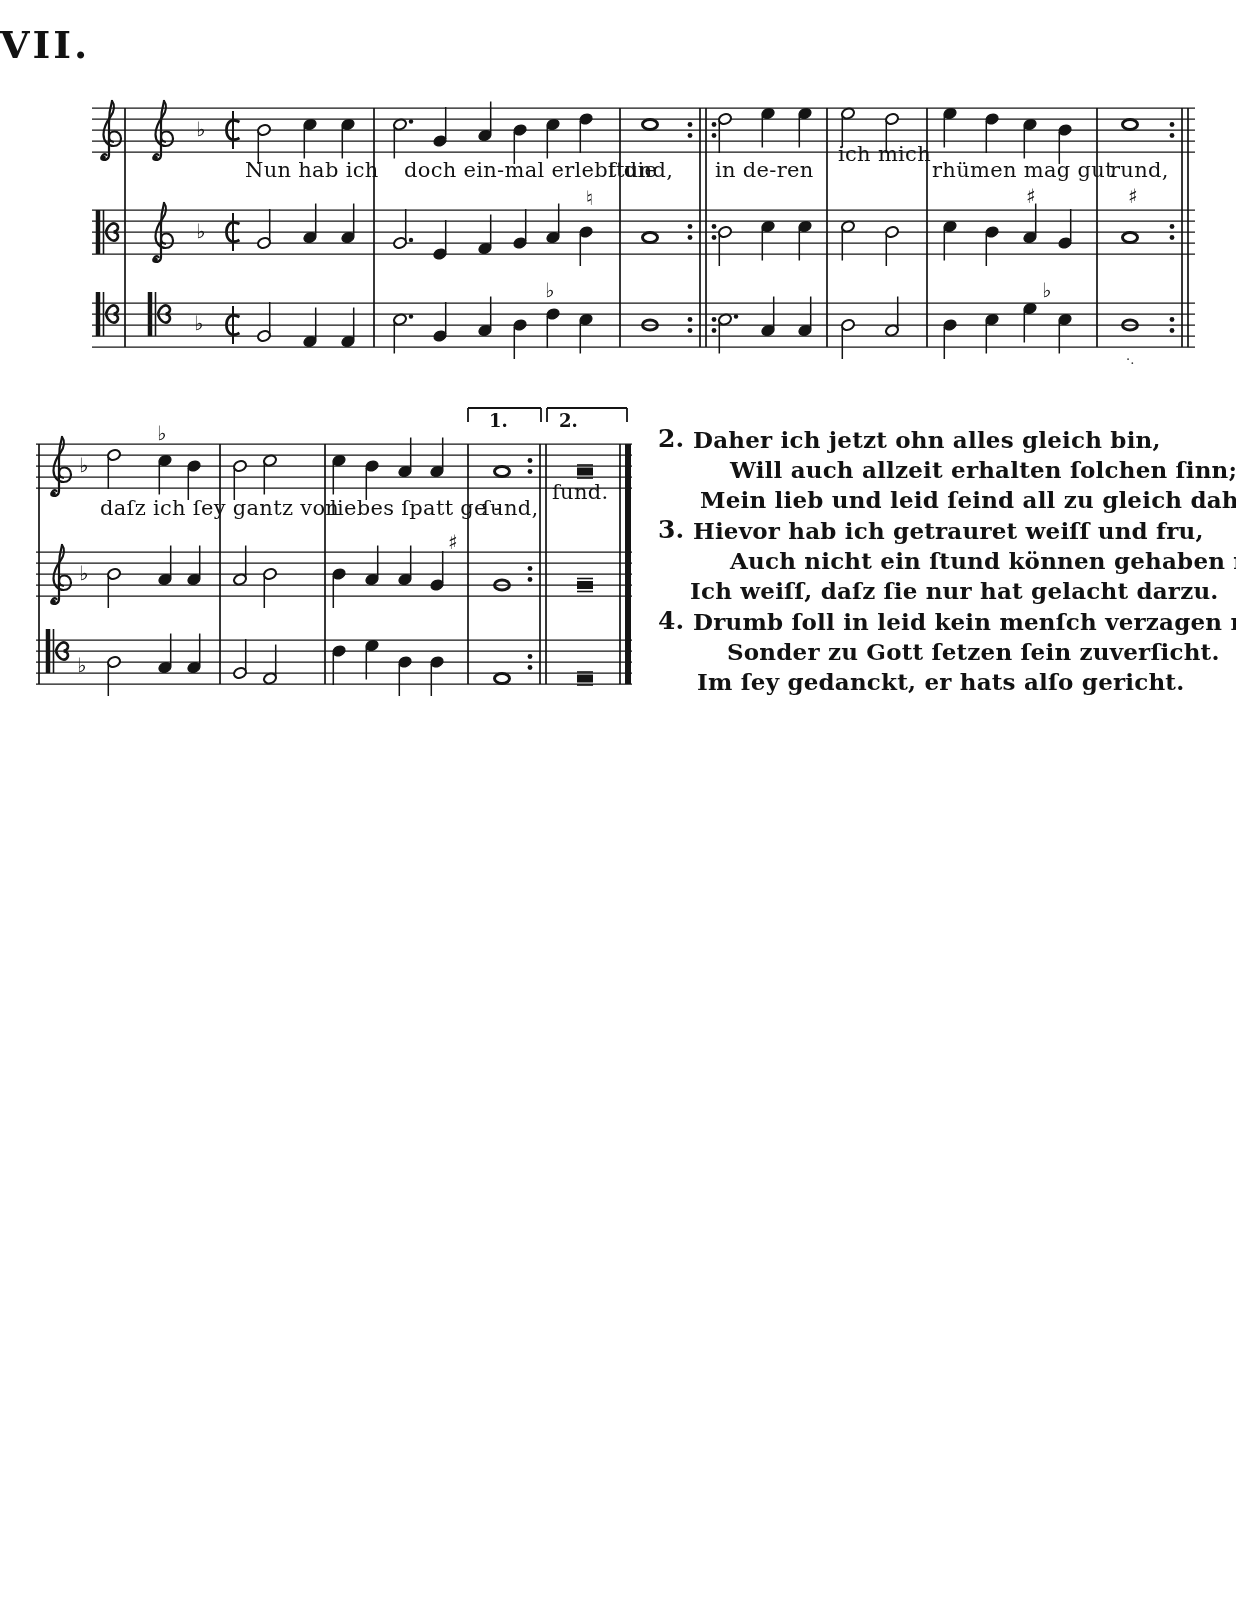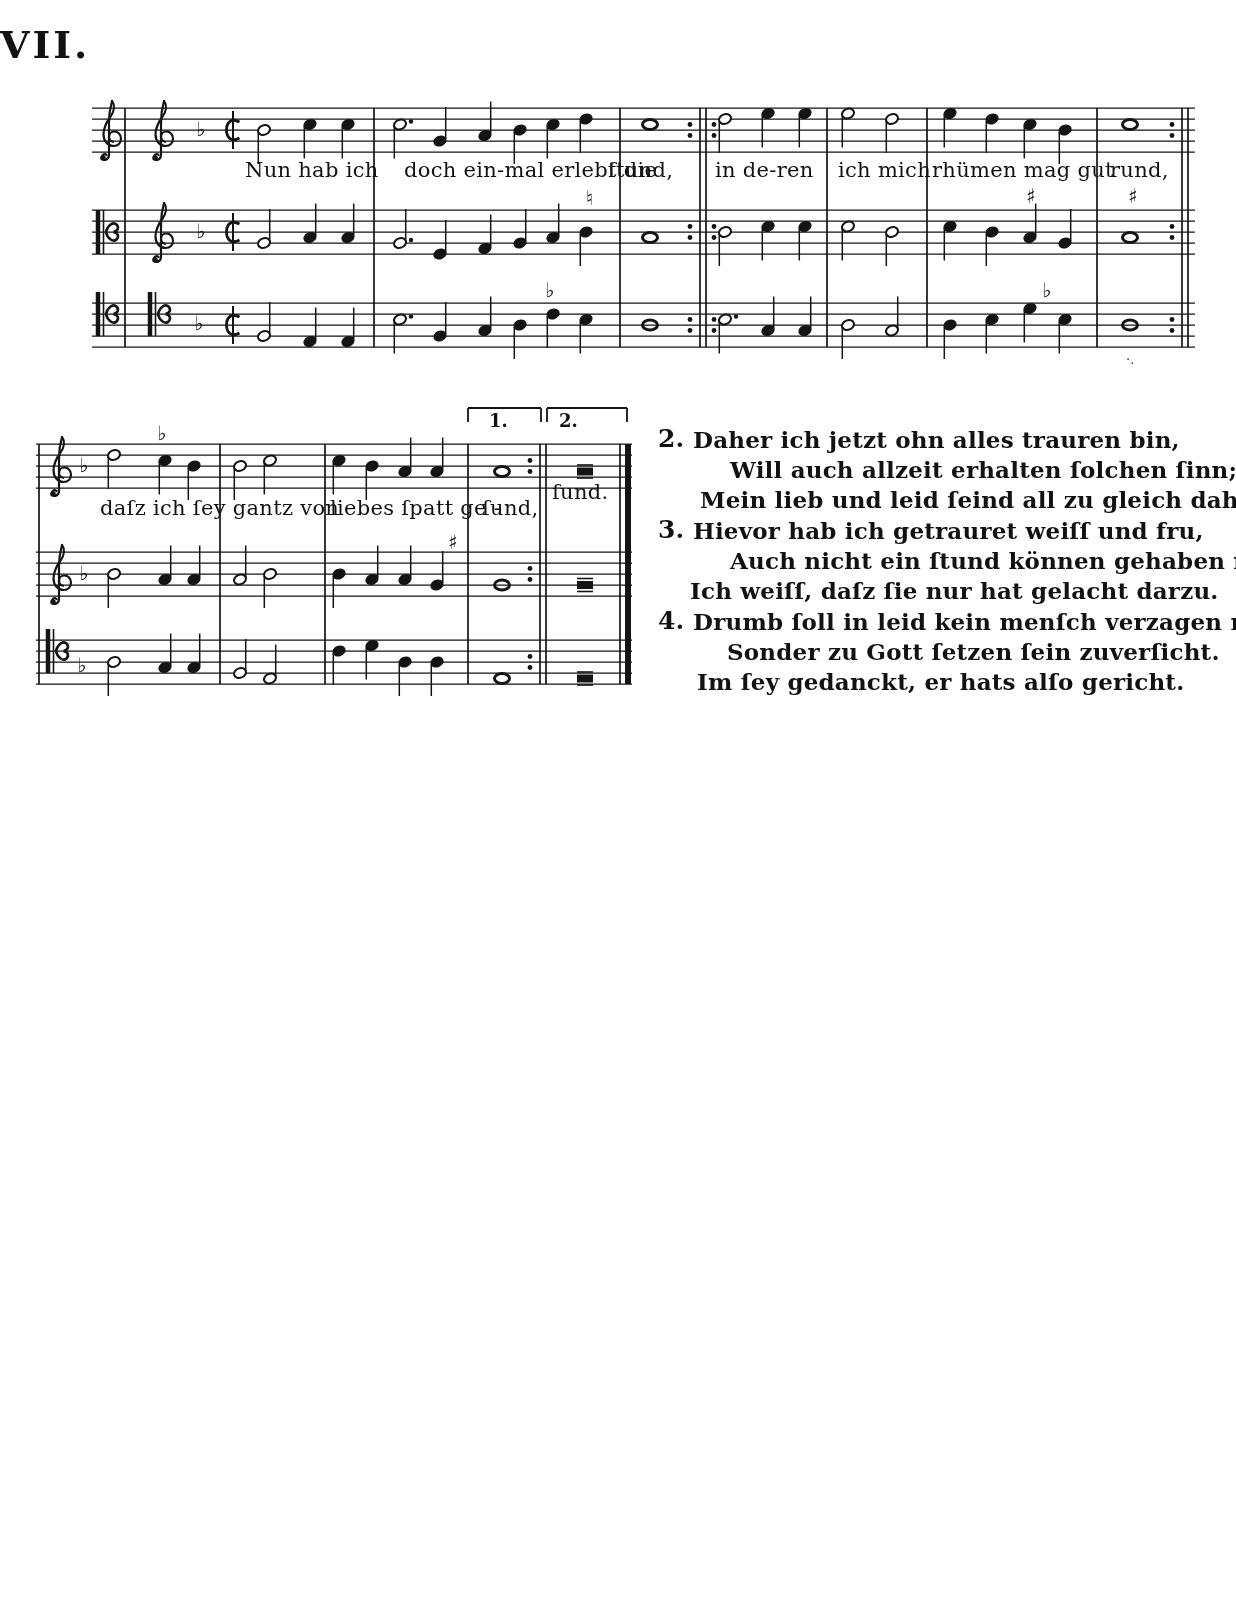--- a/index.html
+++ b/index.html
@@ -354,34 +354,34 @@
     <line x1="541" x2="541" y1="408" y2="422" stroke="#141414" stroke-width="1.8"></line>
     <line x1="547" x2="627" y1="408" y2="408" stroke="#141414" stroke-width="1.8"></line>
     <line x1="547" x2="547" y1="408" y2="422" stroke="#141414" stroke-width="1.8"></line>
     <line x1="627" x2="627" y1="408" y2="422" stroke="#141414" stroke-width="1.8"></line>
   </svg>
 
 <div class="abs lyric" style="left:245px;top:158px">Nun hab ich</div>
 <div class="abs lyric" style="left:404px;top:158px">doch ein-mal erlebt die</div>
 <div class="abs lyric" style="left:608px;top:158px">ſtund,</div>
 <div class="abs lyric" style="left:715px;top:158px">in de-ren</div>
-<div class="abs lyric" style="left:838px;top:158px">ich mich</div>
+<div class="abs lyric" style="left:838px;top:142px">ich mich</div>
 <div class="abs lyric" style="left:932px;top:158px">rhümen mag gut</div>
 <div class="abs lyric" style="left:1110px;top:158px">rund,</div>
 
 <div class="abs lyric" style="left:100px;top:496px">daſz ich ſey gantz von</div>
 <div class="abs lyric" style="left:330px;top:496px">liebes ſpatt ge -</div>
 <div class="abs lyric" style="left:482px;top:496px">ſund,</div>
 <div class="abs lyric" style="left:552px;top:480px">ſund.</div>
 
 <div class="abs volta-label" style="left:489px;top:410px">1.</div>
 <div class="abs volta-label" style="left:559px;top:410px">2.</div>
 
 <div class="abs verse-num" style="left:658px;top:424px">2.</div>
-<div class="abs verse-line" style="left:693px;top:426px">Daher ich jetzt ohn alles trauren bin,</div>
+<div class="abs verse-line" style="left:693px;top:426px">Daher ich jetzt ohn alles gleich bin,</div>
 <div class="abs verse-line" style="left:730px;top:456px">Will auch allzeit erhalten ſolchen ſinn;</div>
 <div class="abs verse-line" style="left:700px;top:486px">Mein lieb und leid ſeind all zu gleich dahin.</div>
 
 <div class="abs verse-num" style="left:658px;top:515px">3.</div>
 <div class="abs verse-line" style="left:693px;top:517px">Hievor hab ich getrauret weiſſ und fru,</div>
 <div class="abs verse-line" style="left:730px;top:547px">Auch nicht ein ſtund können gehaben ruh;</div>
 <div class="abs verse-line" style="left:690px;top:577px">Ich weiſſ, daſz ſie nur hat gelacht darzu.</div>
 
 <div class="abs verse-num" style="left:658px;top:606px">4.</div>
 <div class="abs verse-line" style="left:693px;top:608px">Drumb ſoll in leid kein menſch verzagen nicht,</div>

